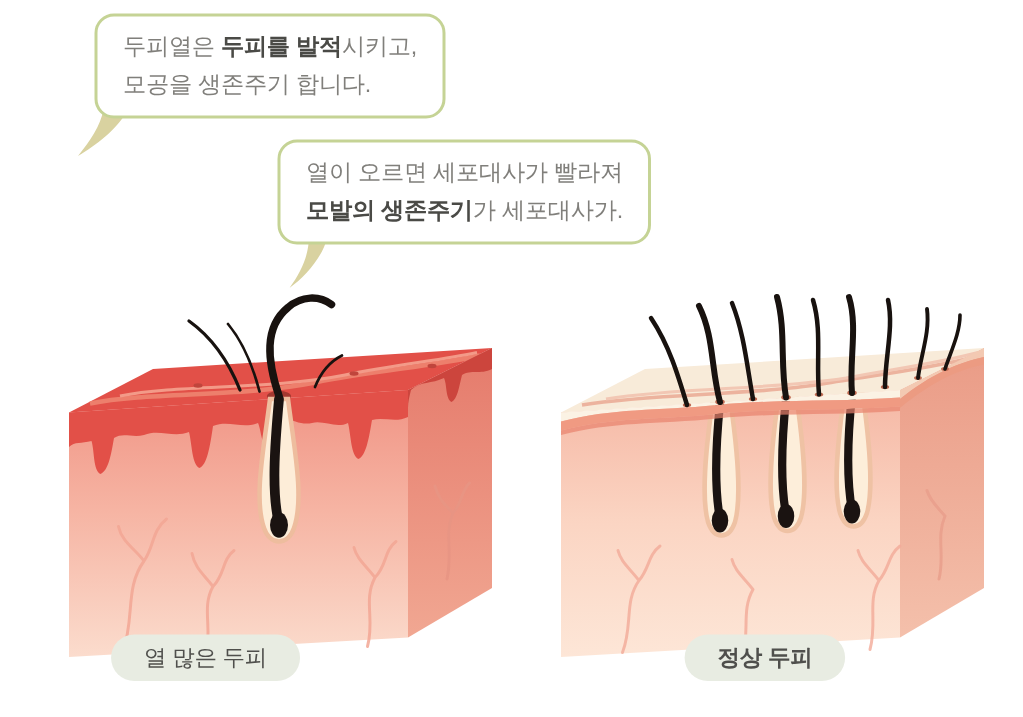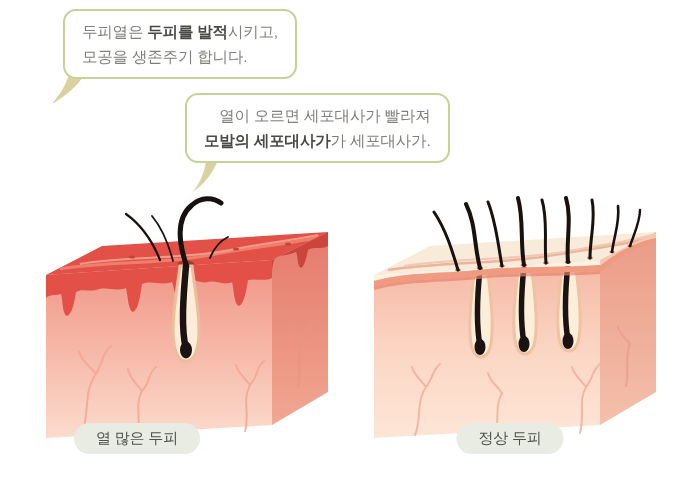--- a/index.html
+++ b/index.html
@@ -9,53 +9,53 @@
   }
   
   .bubble {
     position:absolute; background:#ffffff;
     border:2px solid #c5d395; border-radius:13px;
     padding:8px 17px; font-size:15.5px; line-height:25px;
     color:#807f7b; letter-spacing:-0.2px; z-index:3; white-space:nowrap;
   }
   .bubble .b { font-weight:bold; color:#4a4a46; }
   .bubble1 { left:63px; top:9px; }
-  .bubble2 { left:185px; top:93px;text-align:right; }
+  .bubble2 { left:185px; top:93px; }
   .tail { position:absolute; z-index:2; }
   .tail1 { left:52px; top:73px; }
   .tail2 { left:193px; top:157px; }
   
   .cube { position:absolute; width:292px; height:250px; }
   .cube-left  { left:40px;  top:194px; }
   .cube-right { left:368px; top:194px; }
   
   .caption {
     position:absolute; top:423px; transform:translateX(-50%);
     background:#e8ece2; border-radius:17px; padding:6px 22px;
     font-size:15px; color:#4f4f4c; letter-spacing:-0.2px; white-space:nowrap;
   }
   .caption-left  { left:137px; }
-  .caption-right { left:510px; }
+  .caption-right { left:510px;font-weight:bold; }
 </style>
 </head>
 <body>
 
 <div class="canvas">
 
   <div class="bubble bubble1">
     <div><span>두피열은 </span><span class="b">두피를 발적</span><span>시키고,</span></div>
     <div>모공을 생존주기 합니다.</div>
   </div>
   <svg class="tail tail1" width="38" height="32" viewBox="0 0 38 32">
     <path d="M17,0 C15,11 8,21 0,31 C12,24 26,13 32,2 Z" fill="#d9d2a0"></path>
   </svg>
 
   <div class="bubble bubble2">
     <div>열이 오르면 세포대사가 빨라져</div>
-    <div><span class="b">모발의 세포대사가</span><span>가 세포대사가.</span></div>
+    <div><span class="b">모발의 생존주기</span><span>가 세포대사가.</span></div>
   </div>
   <svg class="tail tail2" width="30" height="36" viewBox="0 0 30 36">
     <path d="M13,0 C13,13 8,24 0,35 C11,27 22,14 25,2 Z" fill="#d9d2a0"></path>
   </svg>
 
   <svg class="cube cube-left" viewBox="0 0 292 250">
     <defs>
       <linearGradient id="hotFront" x1="0" y1="0" x2="0" y2="1">
         <stop offset="0" stop-color="#f09384"></stop>
         <stop offset="0.45" stop-color="#f6b4a3"></stop>

